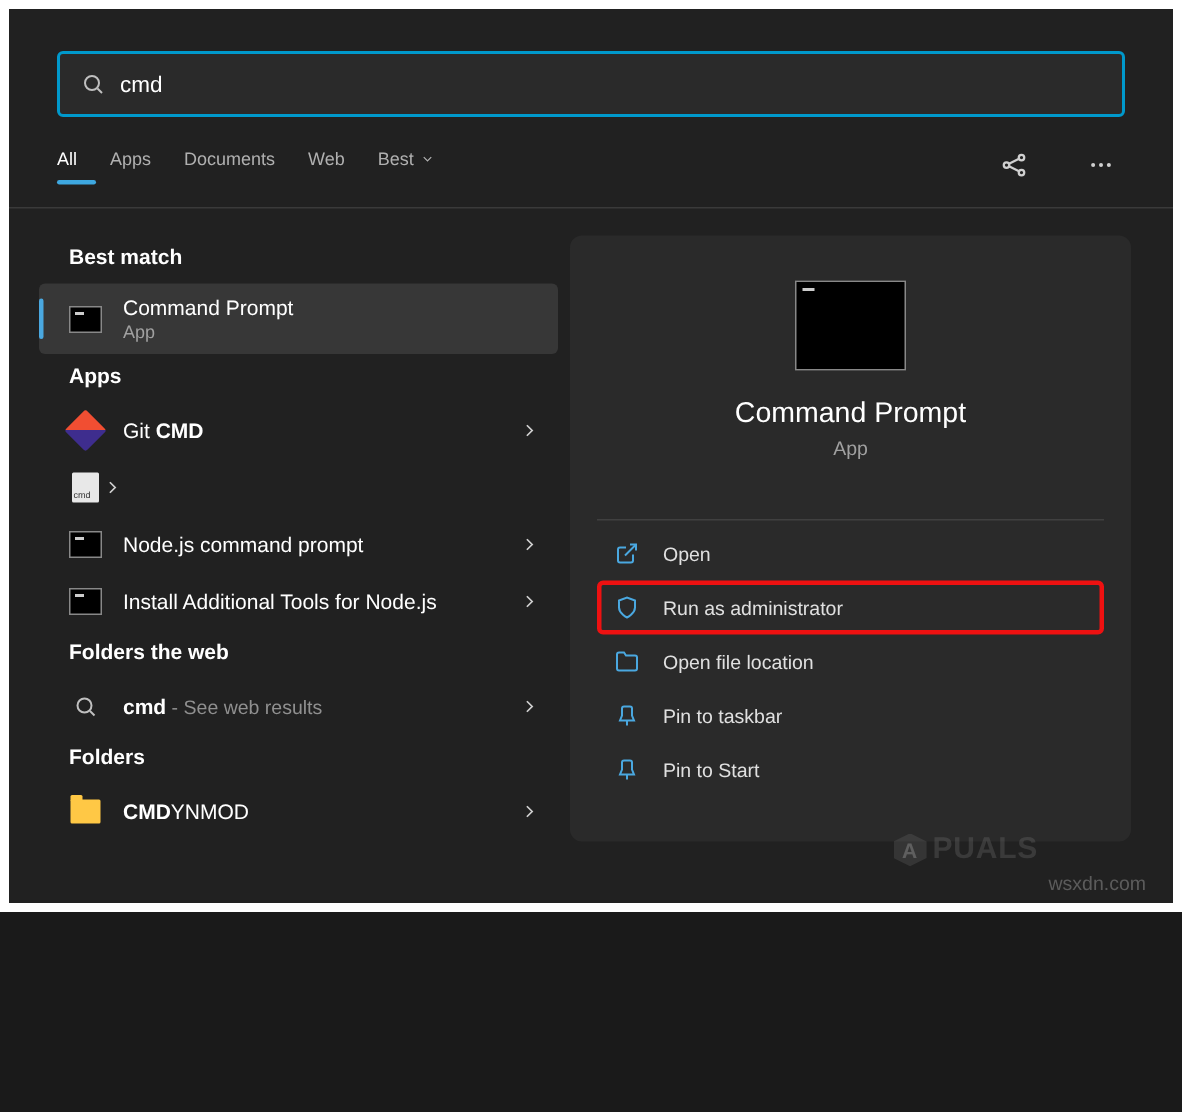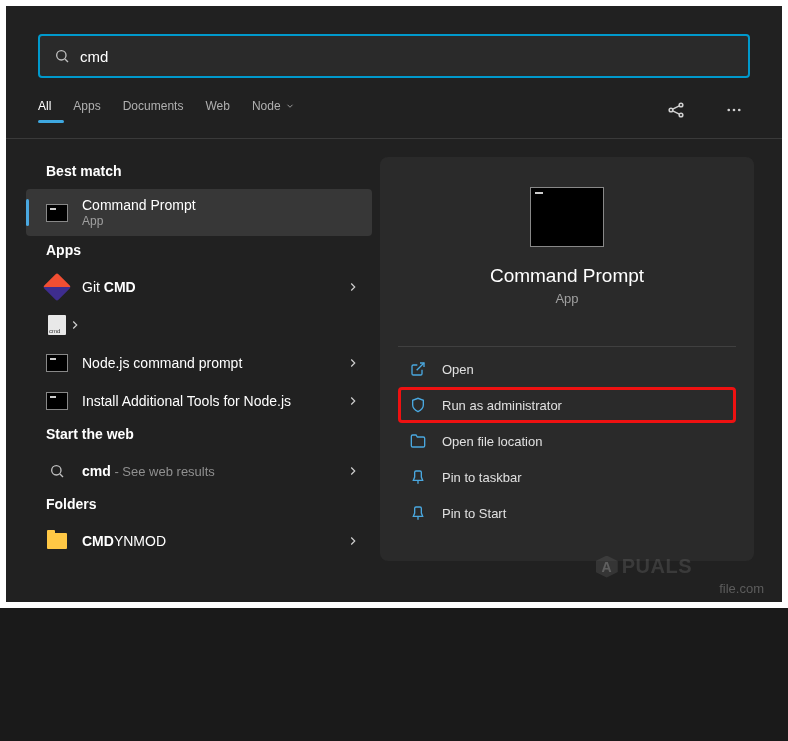--- a/index.html
+++ b/index.html
@@ -60,21 +60,21 @@
       </svg>
     <input value="cmd" style="">
   </div>
 
   <div class="tabs">
     <div class="tab active">All</div>
     <div class="tab">Apps</div>
     <div class="tab">Documents</div>
     <div class="tab">Web</div>
     <div class="tab">
-      <span>Node</span>
+      <span>Best</span>
       <svg width="10" height="10" viewBox="0 0 24 24" fill="none" stroke="#b0b0b0" stroke-width="2">
           <polyline points="6 9 12 15 18 9"></polyline>
         </svg>
     </div>
     <div class="tab-spacer"></div>
     <div class="tab-iconbtn">
       <svg width="20" height="20" viewBox="0 0 24 24" fill="none" stroke="#d0d0d0" stroke-width="1.8">
           <circle cx="6" cy="12" r="2.2"></circle>
           <circle cx="18" cy="6" r="2.2"></circle>
           <circle cx="18" cy="18" r="2.2"></circle>
@@ -145,21 +145,21 @@
             <div class="cmd-ico"></div>
           </div>
         <div class="txt">
             <div class="name">Install Additional Tools for Node.js</div>
           </div>
         <svg class="chev" width="14" height="14" viewBox="0 0 24 24" fill="none" stroke="currentColor" stroke-width="2">
             <polyline points="9 18 15 12 9 6"></polyline>
           </svg>
       </div>
 
-      <div class="section-label">Start the web</div>
+      <div class="section-label">Folders the web</div>
 
       <div class="result">
         <div class="ico">
             <svg width="16" height="16" viewBox="0 0 24 24" fill="none" stroke="#c0c0c0" stroke-width="2">
               <circle cx="11" cy="11" r="7"></circle>
               <line x1="21" y1="21" x2="16.5" y2="16.5"></line>
             </svg>
           </div>
         <div class="txt">
             <div class="name"><b>cmd</b><span class="hint"> - See web results</span></div>
@@ -237,14 +237,14 @@
           <span>Pin to Start</span>
         </div>
       </div>
     </div>
   </div>
 
   <div class="logo-wm">
     <div class="lhex">A</div>
     <span>PUALS</span>
   </div>
-  <div class="watermark">file.com</div>
+  <div class="watermark">wsxdn.com</div>
 </div>
 
 </body></html>

